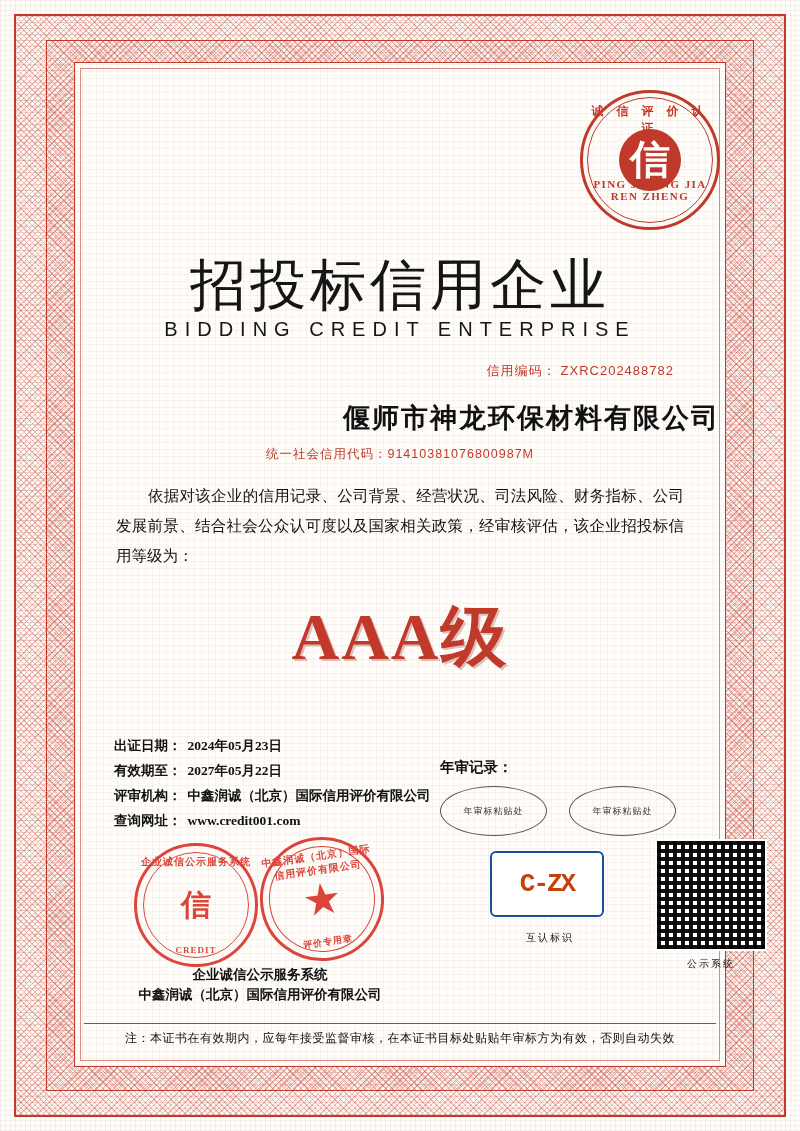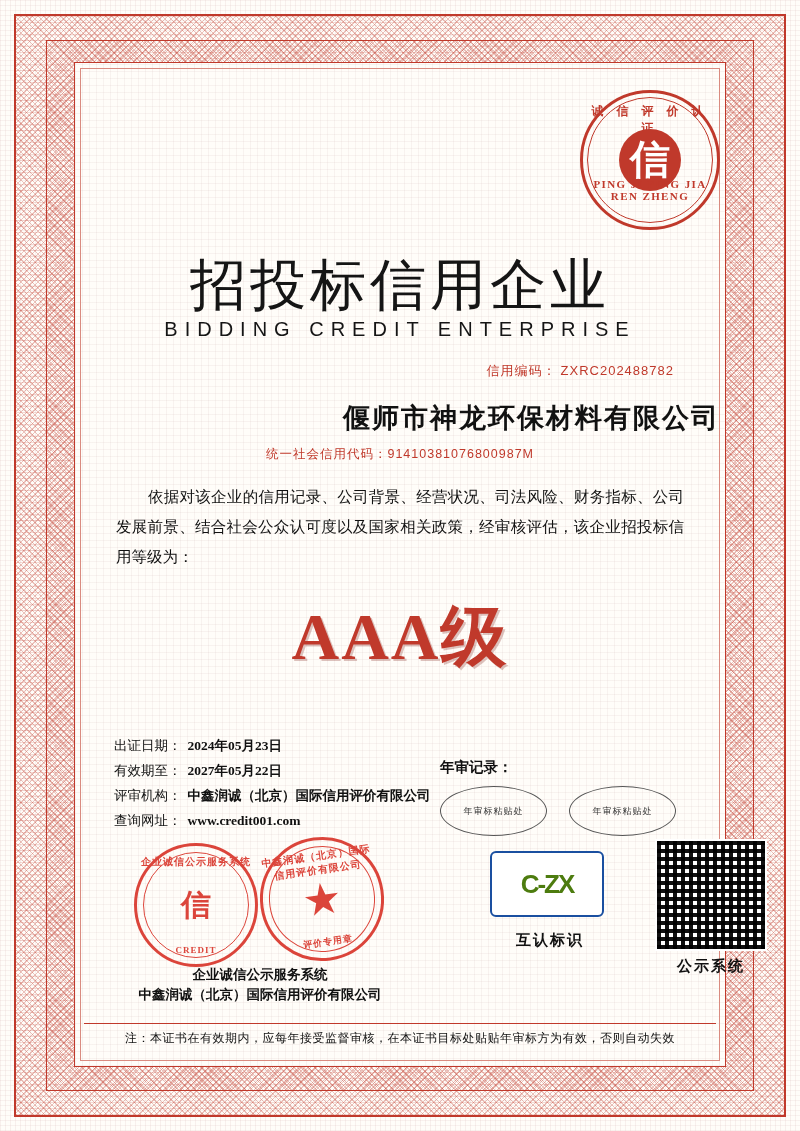--- a/index.html
+++ b/index.html
@@ -98,36 +98,36 @@
   }
   .usci{
     position:absolute;left:0;right:0;top:378px;text-align:center;
     font-size:12.5px;color:#c0392b;letter-spacing:1px;
     font-family:"Liberation Sans", sans-serif;
   }
   .para{
     position:absolute;left:36px;right:36px;top:414px;
     font-size:15.5px;line-height:30px;color:#111;text-align:justify;
     text-indent:32px;
-    font-family:Liberation Sans, sans-serif;
+    font-family:Liberation Mono, monospace;
   }
   .grade{
     position:absolute;left:0;right:0;top:524px;text-align:center;
     font-size:66px;font-weight:bold;color:#c0392b;letter-spacing:2px;
     font-family:"Liberation Serif", serif;
     text-shadow:2px 2px 0 rgba(120,20,10,0.25);
   }
   
   .info{
     position:absolute;left:34px;top:665px;
     font-size:13.5px;line-height:25px;color:#111;
     font-family:"Liberation Serif", serif;
   }
   .info .row{white-space:nowrap;}
-  .info .k{font-weight:normal;}
+  .info .k{font-weight:bold;}
   .info .v{margin-left:6px;font-weight:bold;}
   .annual{
     position:absolute;left:360px;top:690px;
     font-size:14.5px;font-weight:bold;color:#111;
     font-family:"Liberation Serif", serif;
   }
   .stamp-slots{
     position:absolute;left:360px;top:718px;display:flex;gap:22px;
   }
   .slot{
@@ -165,26 +165,26 @@
     position:absolute;left:20px;top:132px;width:280px;text-align:center;
     font-size:13.5px;font-weight:bold;color:#111;line-height:20px;
     font-family:"Liberation Serif", serif;
   }
   .mutual{
     position:absolute;left:390px;top:18px;width:120px;text-align:center;
   }
   .mutual .logo{
     width:110px;height:62px;border:2px solid #1a4fa0;border-radius:6px;
     display:flex;align-items:center;justify-content:center;
-    color:#4d7c0f;font-size:26px;font-weight:bold;letter-spacing:-2px;
-    font-family:Liberation Sans, sans-serif;
+    color:#c2410c;font-size:26px;font-weight:bold;letter-spacing:-2px;
+    font-family:Liberation Mono, monospace;
     background:#fff;
   }
   .mutual .cap,.qr .cap{
-    margin-top:48px;font-size:15px;font-weight:bold;color:#111;letter-spacing:2px;
+    margin-top:48px;font-size:10px;font-weight:normal;color:#111;letter-spacing:2px;
     font-family:"Liberation Serif", serif;
     text-align:center;
   }
   .qr{
     position:absolute;left:546px;top:6px;width:130px;text-align:center;
   }
   .qr .code{
     width:108px;height:108px;margin:0 auto;background:#fff;
     background-image:
       repeating-linear-gradient(90deg,#111 0 4px,#fff 4px 8px),

